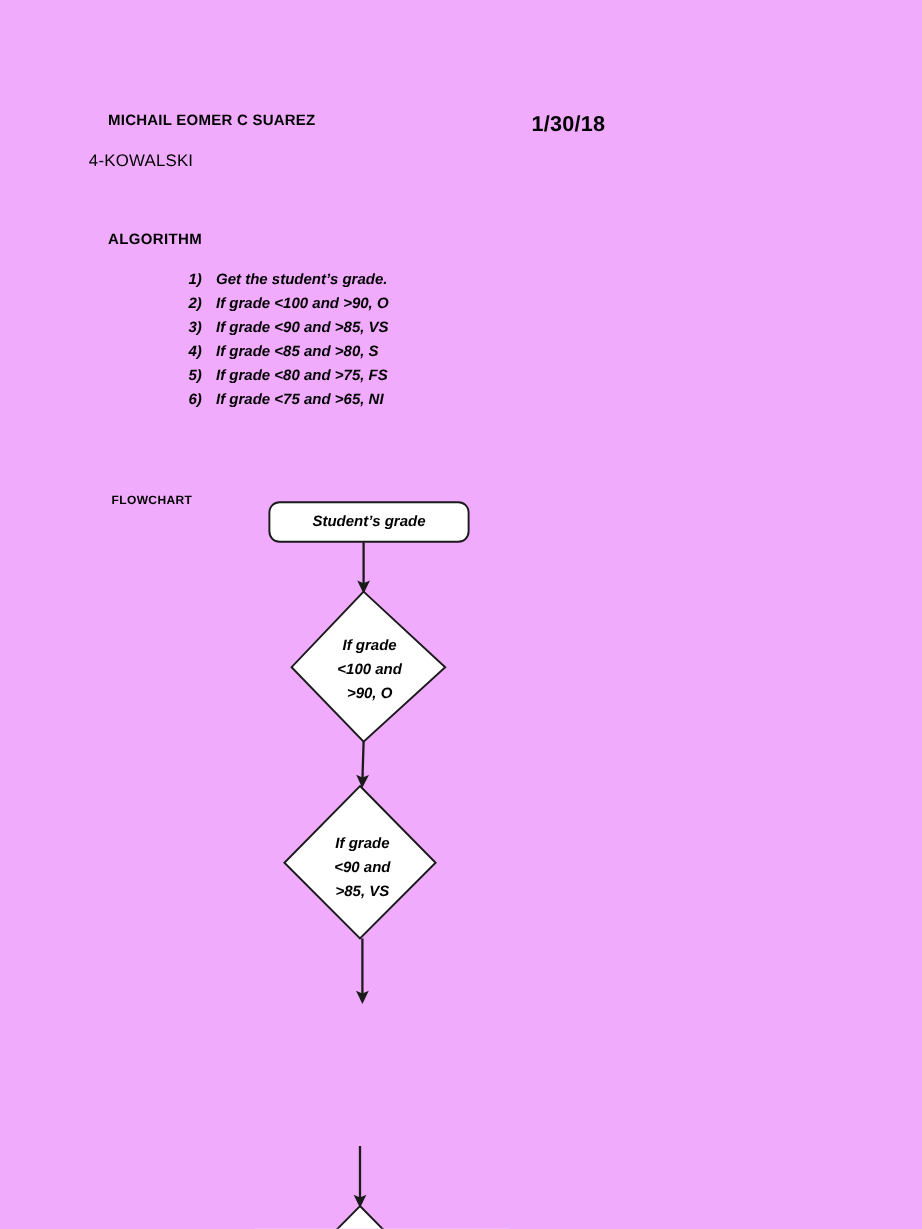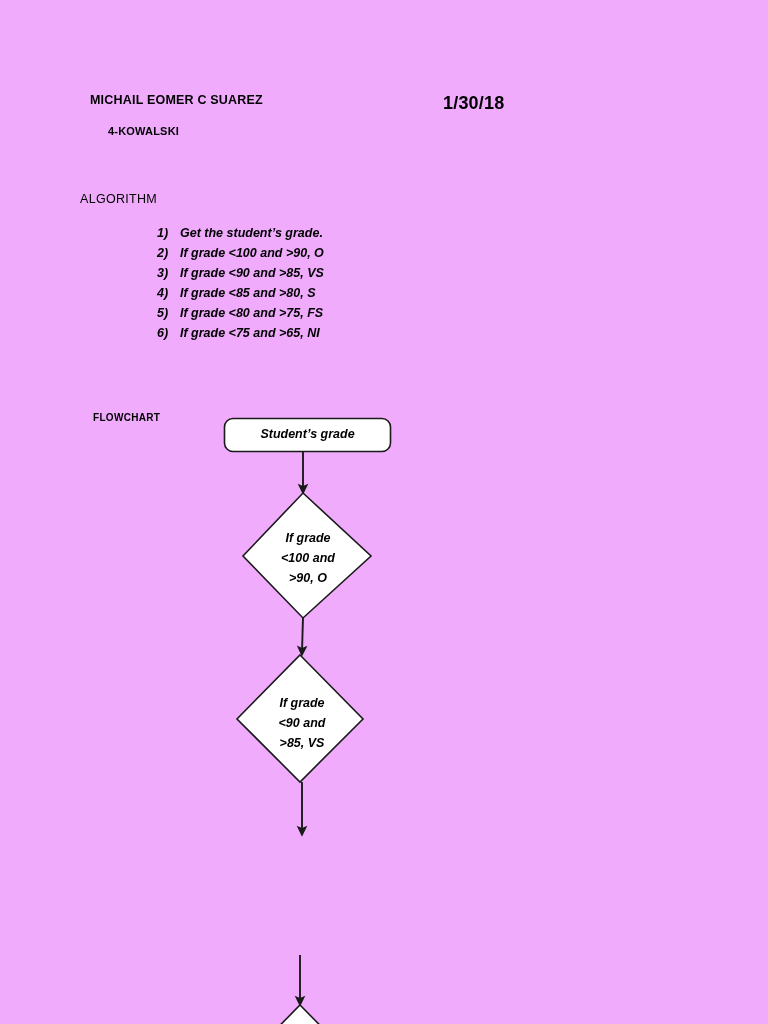--- a/index.html
+++ b/index.html
@@ -36,35 +36,35 @@
     position: absolute;
     left: 443px;
     top: 93px;
     font-size: 18px;
     font-weight: bold;
     letter-spacing: 0.2px;
     white-space: nowrap;
   }
   .hdr-section {
     position: absolute;
-    left: 108px;
+    left: 74px;
     top: 125px;
-    font-size: 11px;
-    font-weight: bold;
+    font-size: 14px;
+    font-weight: normal;
     letter-spacing: 0.2px;
     white-space: nowrap;
   }
 
   
   .label-algorithm {
     position: absolute;
-    left: 80px;
+    left: 90px;
     top: 192px;
     font-size: 12.5px;
-    font-weight: normal;
+    font-weight: bold;
     letter-spacing: 0.3px;
     white-space: nowrap;
   }
   .label-flowchart {
     position: absolute;
     left: 93px;
     top: 412px;
     font-size: 10px;
     font-weight: bold;
     letter-spacing: 0.3px;

